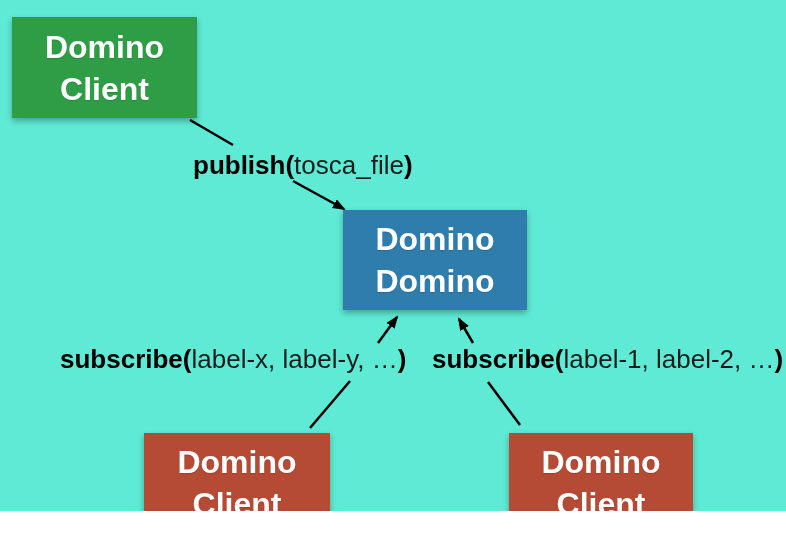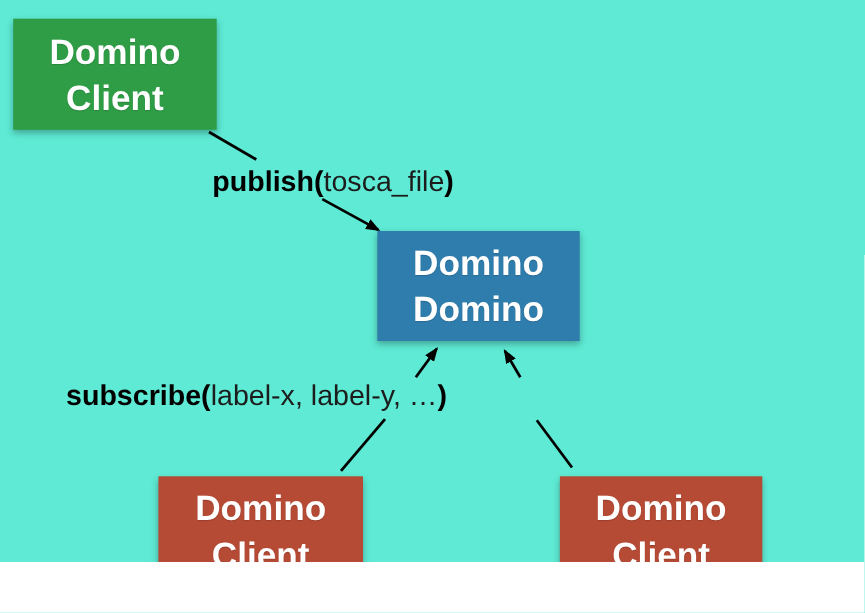--- a/index.html
+++ b/index.html
@@ -97,14 +97,17 @@
   </div>
 
   <div class="edge-label label-publish">
     <b>publish(</b><span>tosca_file</span><b>)</b>
   </div>
 
   <div class="edge-label label-subscribe-left">
     <b>subscribe(</b><span>label-x, label-y, …</span><b>)</b>
   </div>
 
+  <div class="edge-label label-subscribe-right">
+    <b>subscribe(</b><span>label-1, label-2, …</span><b>)</b>
+  </div>
 
 </div>
 
 </body></html>

